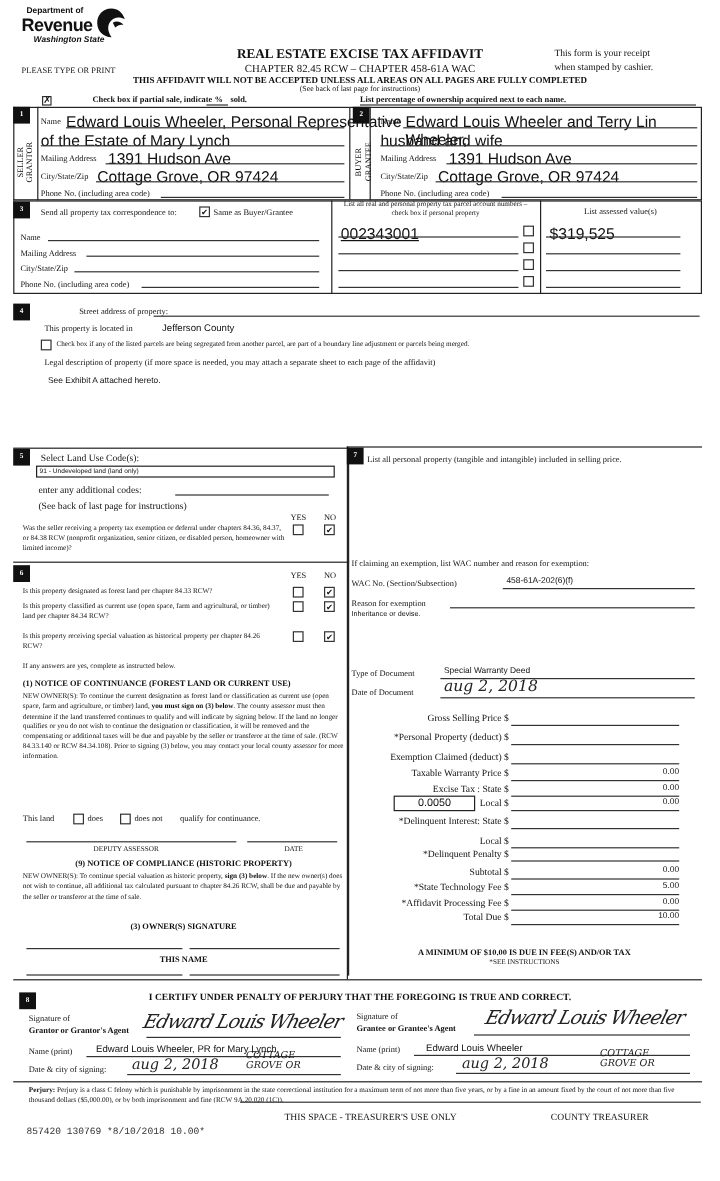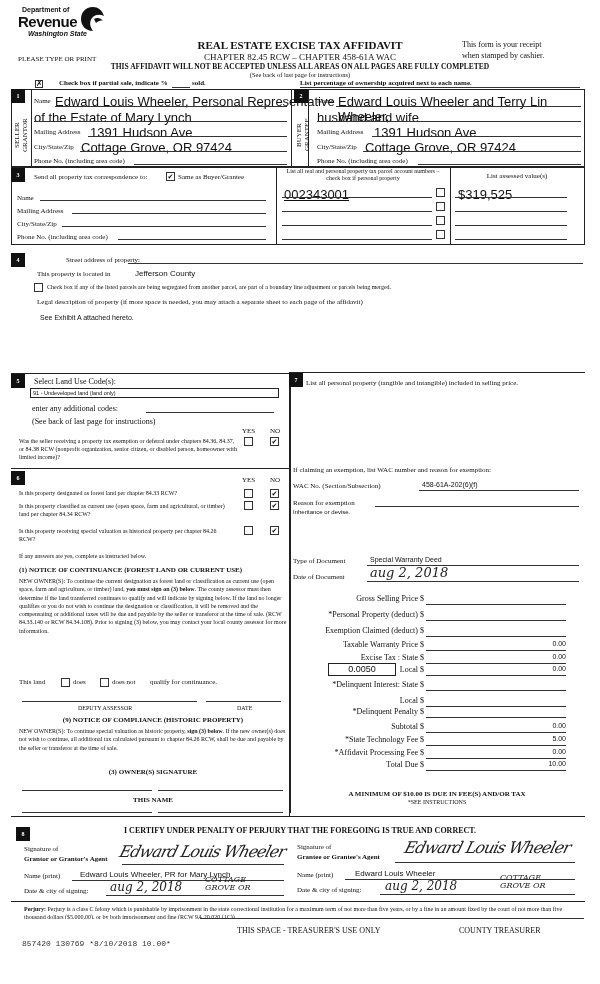--- a/index.html
+++ b/index.html
@@ -41,21 +41,21 @@
 
 <div class="abs" style="left:18px;top:55px;font-size:7px;">PLEASE TYPE OR PRINT</div>
 <div class="abs b c" style="left:160px;top:39px;width:280px;font-size:11px;">REAL ESTATE EXCISE TAX AFFIDAVIT</div>
 <div class="abs c" style="left:160px;top:52px;width:280px;font-size:9px;text-align:center;">CHAPTER 82.45 RCW – CHAPTER 458-61A WAC</div>
 <div class="abs" style="left:462px;top:40px;font-size:8px;">This form is your receipt</div>
 <div class="abs" style="left:462px;top:51px;font-size:8px;">when stamped by cashier.</div>
 <div class="abs b c" style="left:60px;top:62px;width:480px;font-size:7.5px;">THIS AFFIDAVIT WILL NOT BE ACCEPTED UNLESS ALL AREAS ON ALL PAGES ARE FULLY COMPLETED</div>
 <div class="abs c" style="left:200px;top:71px;width:200px;font-size:6.5px;">(See back of last page for instructions)</div>
 
 <div class="cb" style="left:35px;top:80px;width:8px;height:8px;font-size:8px;line-height:6px;">✗</div>
-<div class="abs b" style="left:27px;top:79px;font-size:7px;padding-left:32px;">Check box if partial sale, indicate %</div>
+<div class="abs b" style="left:45px;top:79px;font-size:7px;padding-left:32px;">Check box if partial sale, indicate %</div>
 <div class="line" style="left:172px;top:87px;width:18px;"></div>
 <div class="abs b" style="left:192px;top:79px;font-size:7px;">sold.</div>
 <div class="abs b" style="left:300px;top:79px;font-size:7px;">List percentage of ownership acquired next to each name.</div>
 <div class="line" style="left:300px;top:87px;width:280px;"></div>
 
 <div class="box" style="left:11px;top:89px;width:280px;height:78px;border-right:none;"></div>
 <div class="num" style="left:11px;top:89px;">1</div>
 <div class="vlabel" style="left:13px;top:105px;height:60px;width:20px;">
   <span>SELLER</span><br>
   <span>GRANTOR</span>

